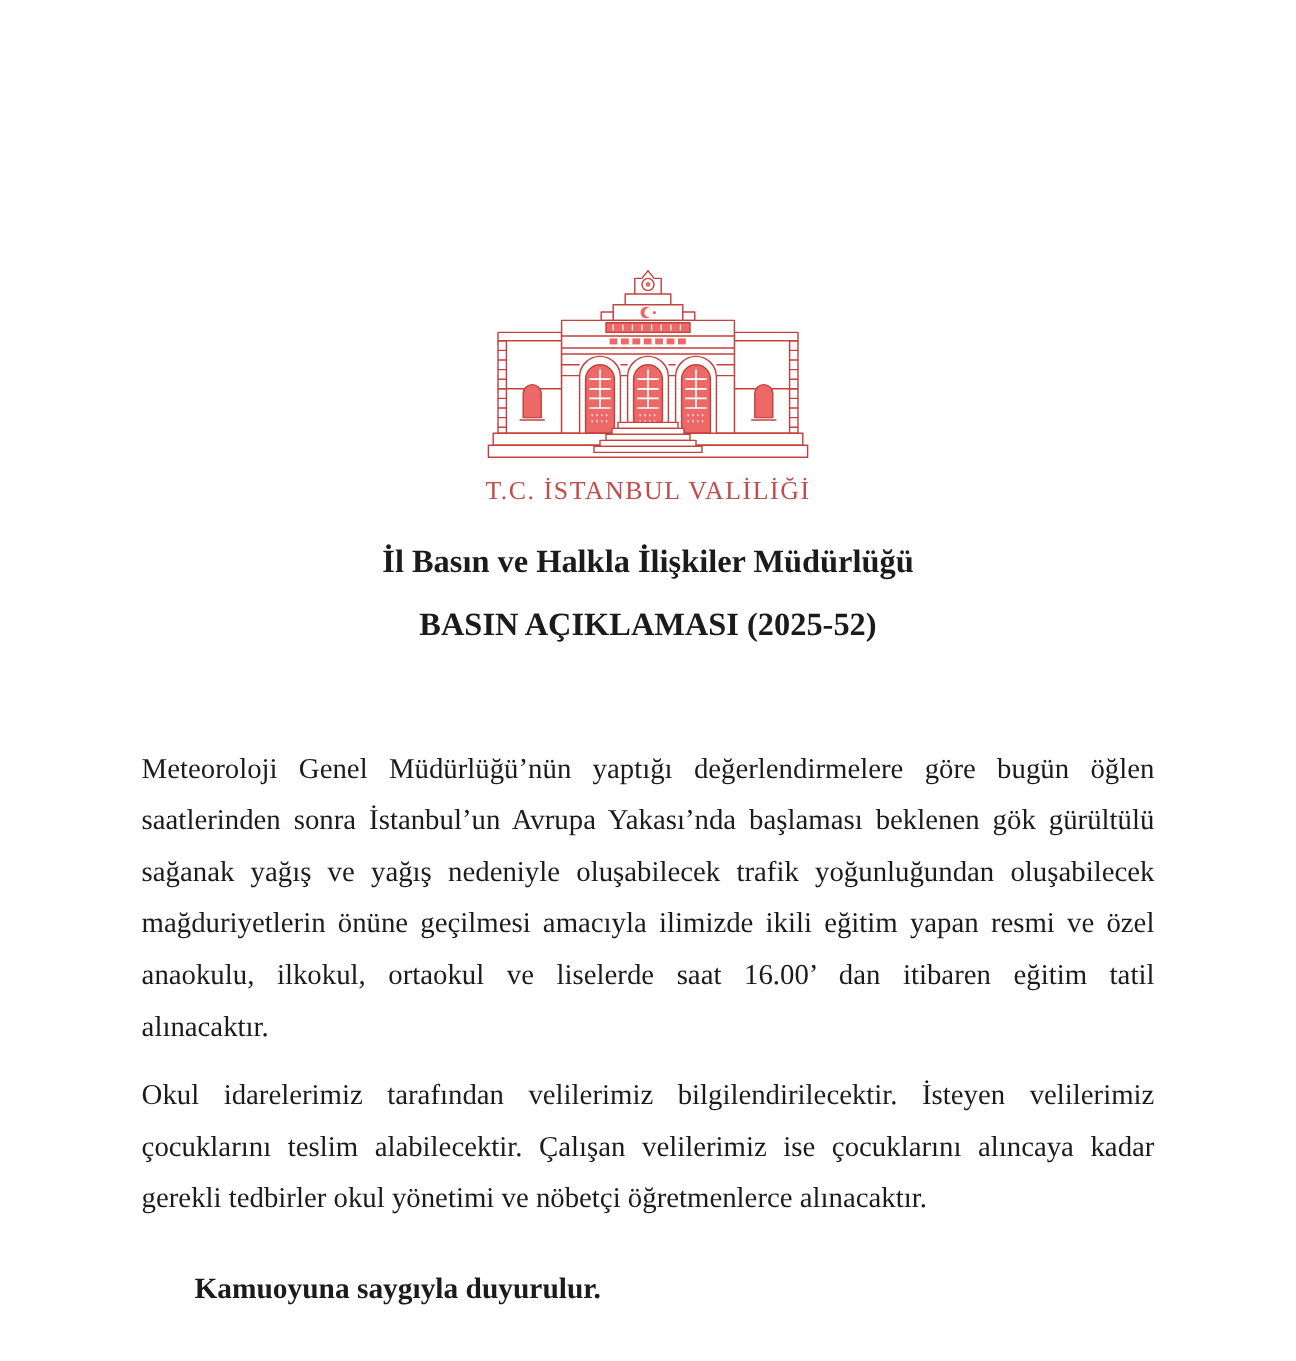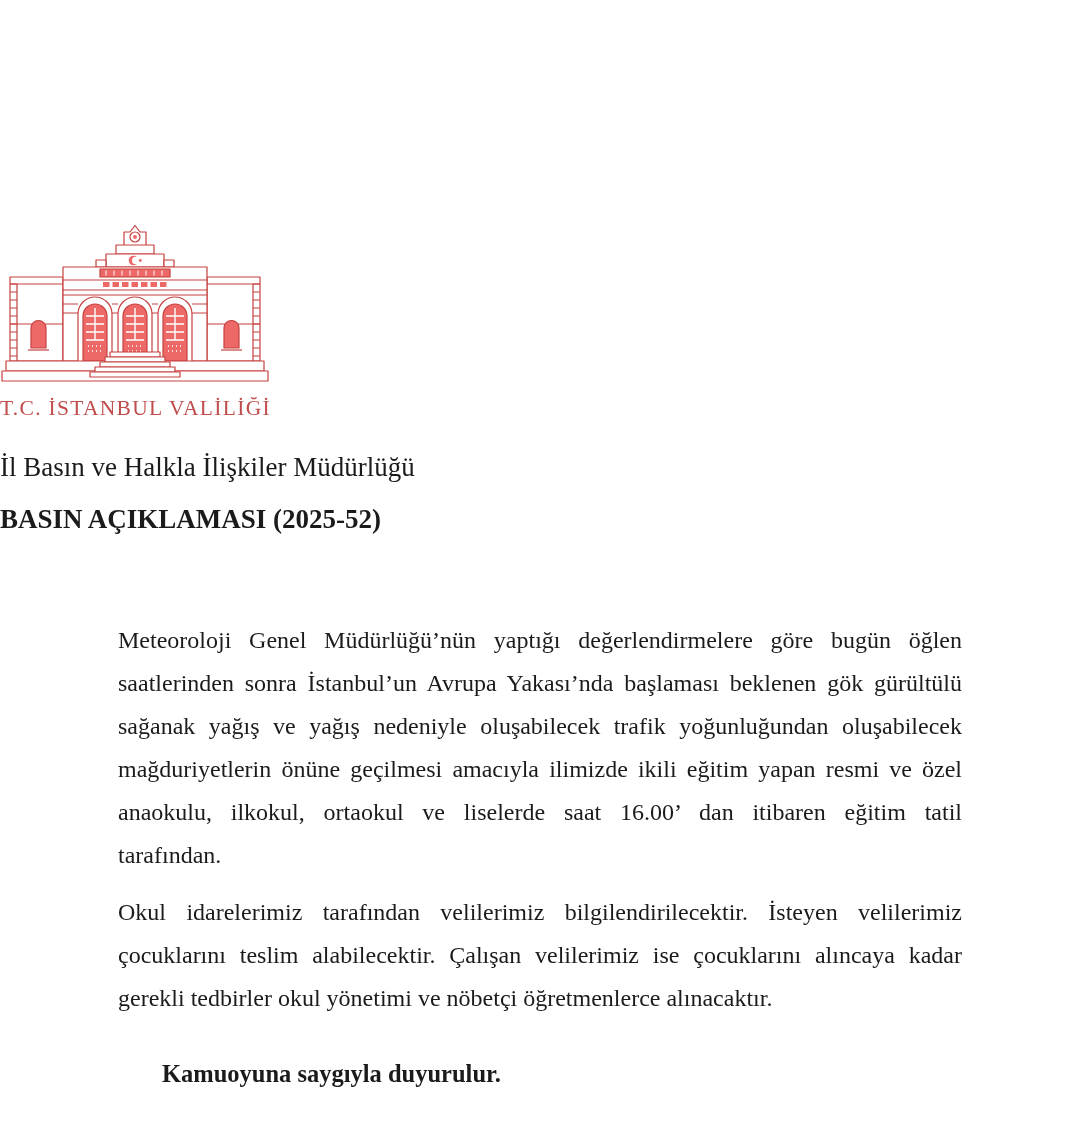--- a/index.html
+++ b/index.html
@@ -13,33 +13,33 @@
   *{margin:0;padding:0;box-sizing:border-box;}
   html,body{background:var(--bg-color,#fff);}
   body{
     width:1080px;
     min-height:1134px;
     margin:0 auto;
     font-family:"Liberation Serif","DejaVu Serif",serif;
     color:var(--text-color,#1b1b1b);
   }
   .doc{width:1080px;min-height:1134px;position:relative;background:var(--bg-color,#fff);}
-  .header{padding-top:224px;}
+  .header{padding-top:224px;text-align:center;}
   .logo-svg{display:inline-block;}
   .agency{
     margin-top:2px;
     font-size:21.5px;
     letter-spacing:1.3px;
     color:var(--agency-red,#c14c4c);
     font-family:"Liberation Serif","DejaVu Serif",serif;
   }
   .dept{
     margin-top:31px;
     font-size:27px;
-    font-weight:normal;
+    font-weight:bold;
   }
   .release-title{
     margin-top:21px;
     font-size:27px;
     font-weight:bold;
   }
   .content{
     margin:84px 118px 0 118px;
     font-size:24px;
   }
@@ -156,21 +156,21 @@
   </div>
 
   <div class="content">
 
     <div class="para-1">
       <div class="bodyline">Meteoroloji Genel Müdürlüğü’nün yaptığı değerlendirmelere göre bugün öğlen</div>
       <div class="bodyline">saatlerinden sonra İstanbul’un Avrupa Yakası’nda başlaması beklenen gök gürültülü</div>
       <div class="bodyline">sağanak yağış ve yağış nedeniyle oluşabilecek trafik yoğunluğundan oluşabilecek</div>
       <div class="bodyline">mağduriyetlerin önüne geçilmesi amacıyla ilimizde ikili eğitim yapan resmi ve özel</div>
       <div class="bodyline">anaokulu, ilkokul, ortaokul ve liselerde saat 16.00’ dan itibaren eğitim tatil</div>
-      <div class="bodyline last">tarafından.</div>
+      <div class="bodyline last">alınacaktır.</div>
     </div>
 
     <div class="para-2">
       <div class="bodyline">Okul idarelerimiz tarafından velilerimiz bilgilendirilecektir. İsteyen velilerimiz</div>
       <div class="bodyline">çocuklarını teslim alabilecektir. Çalışan velilerimiz ise çocuklarını alıncaya kadar</div>
       <div class="bodyline last">gerekli tedbirler okul yönetimi ve nöbetçi öğretmenlerce alınacaktır.</div>
     </div>
 
     <div class="closing">Kamuoyuna saygıyla duyurulur.</div>
   </div>

